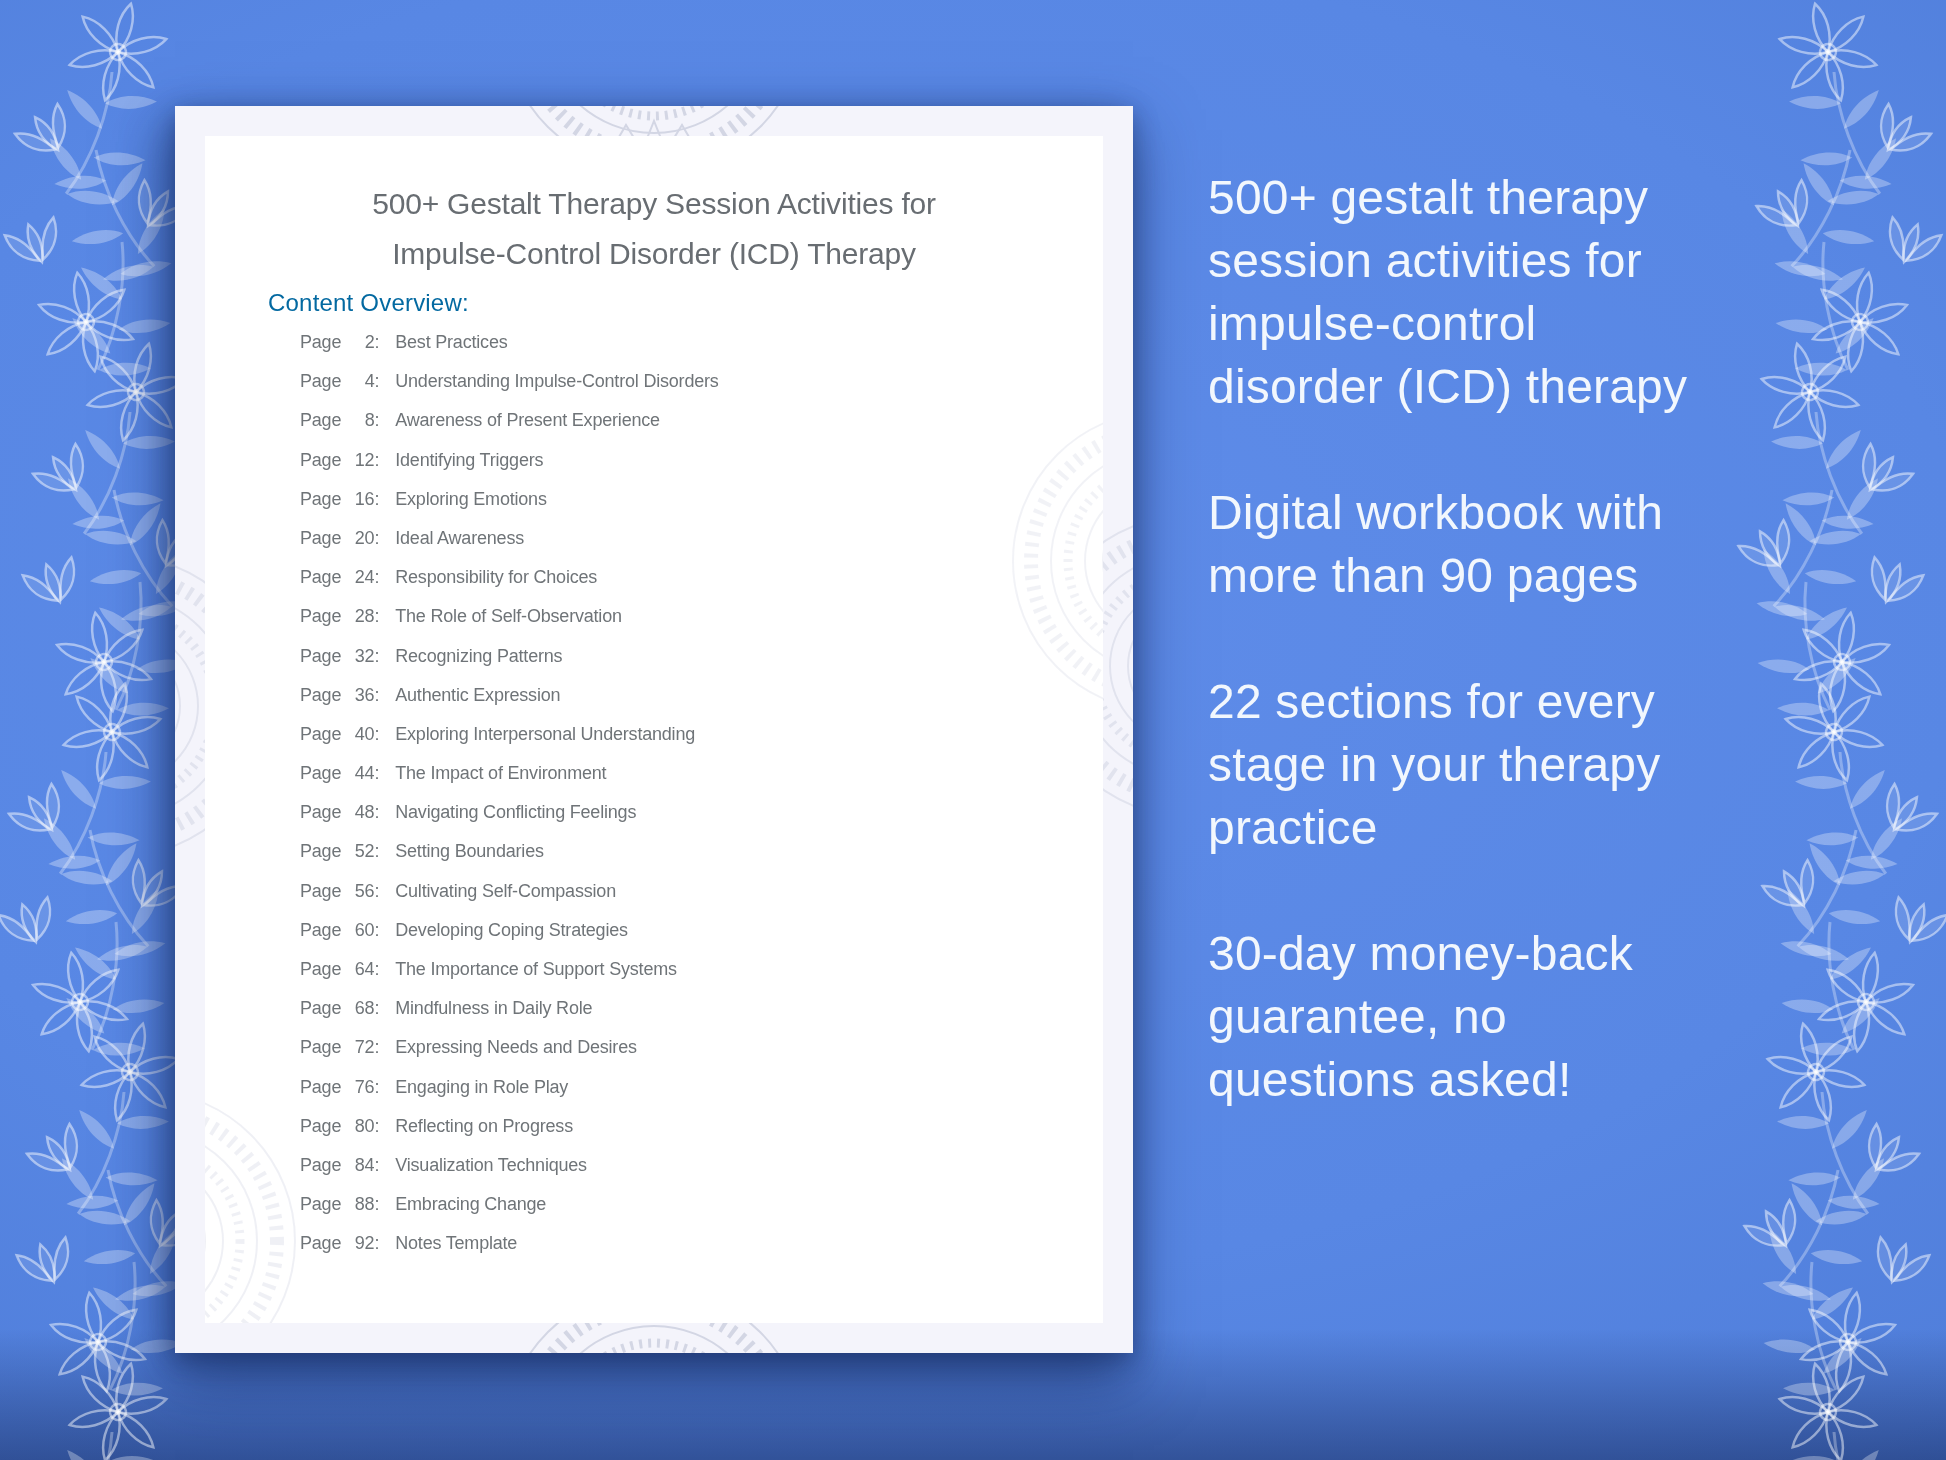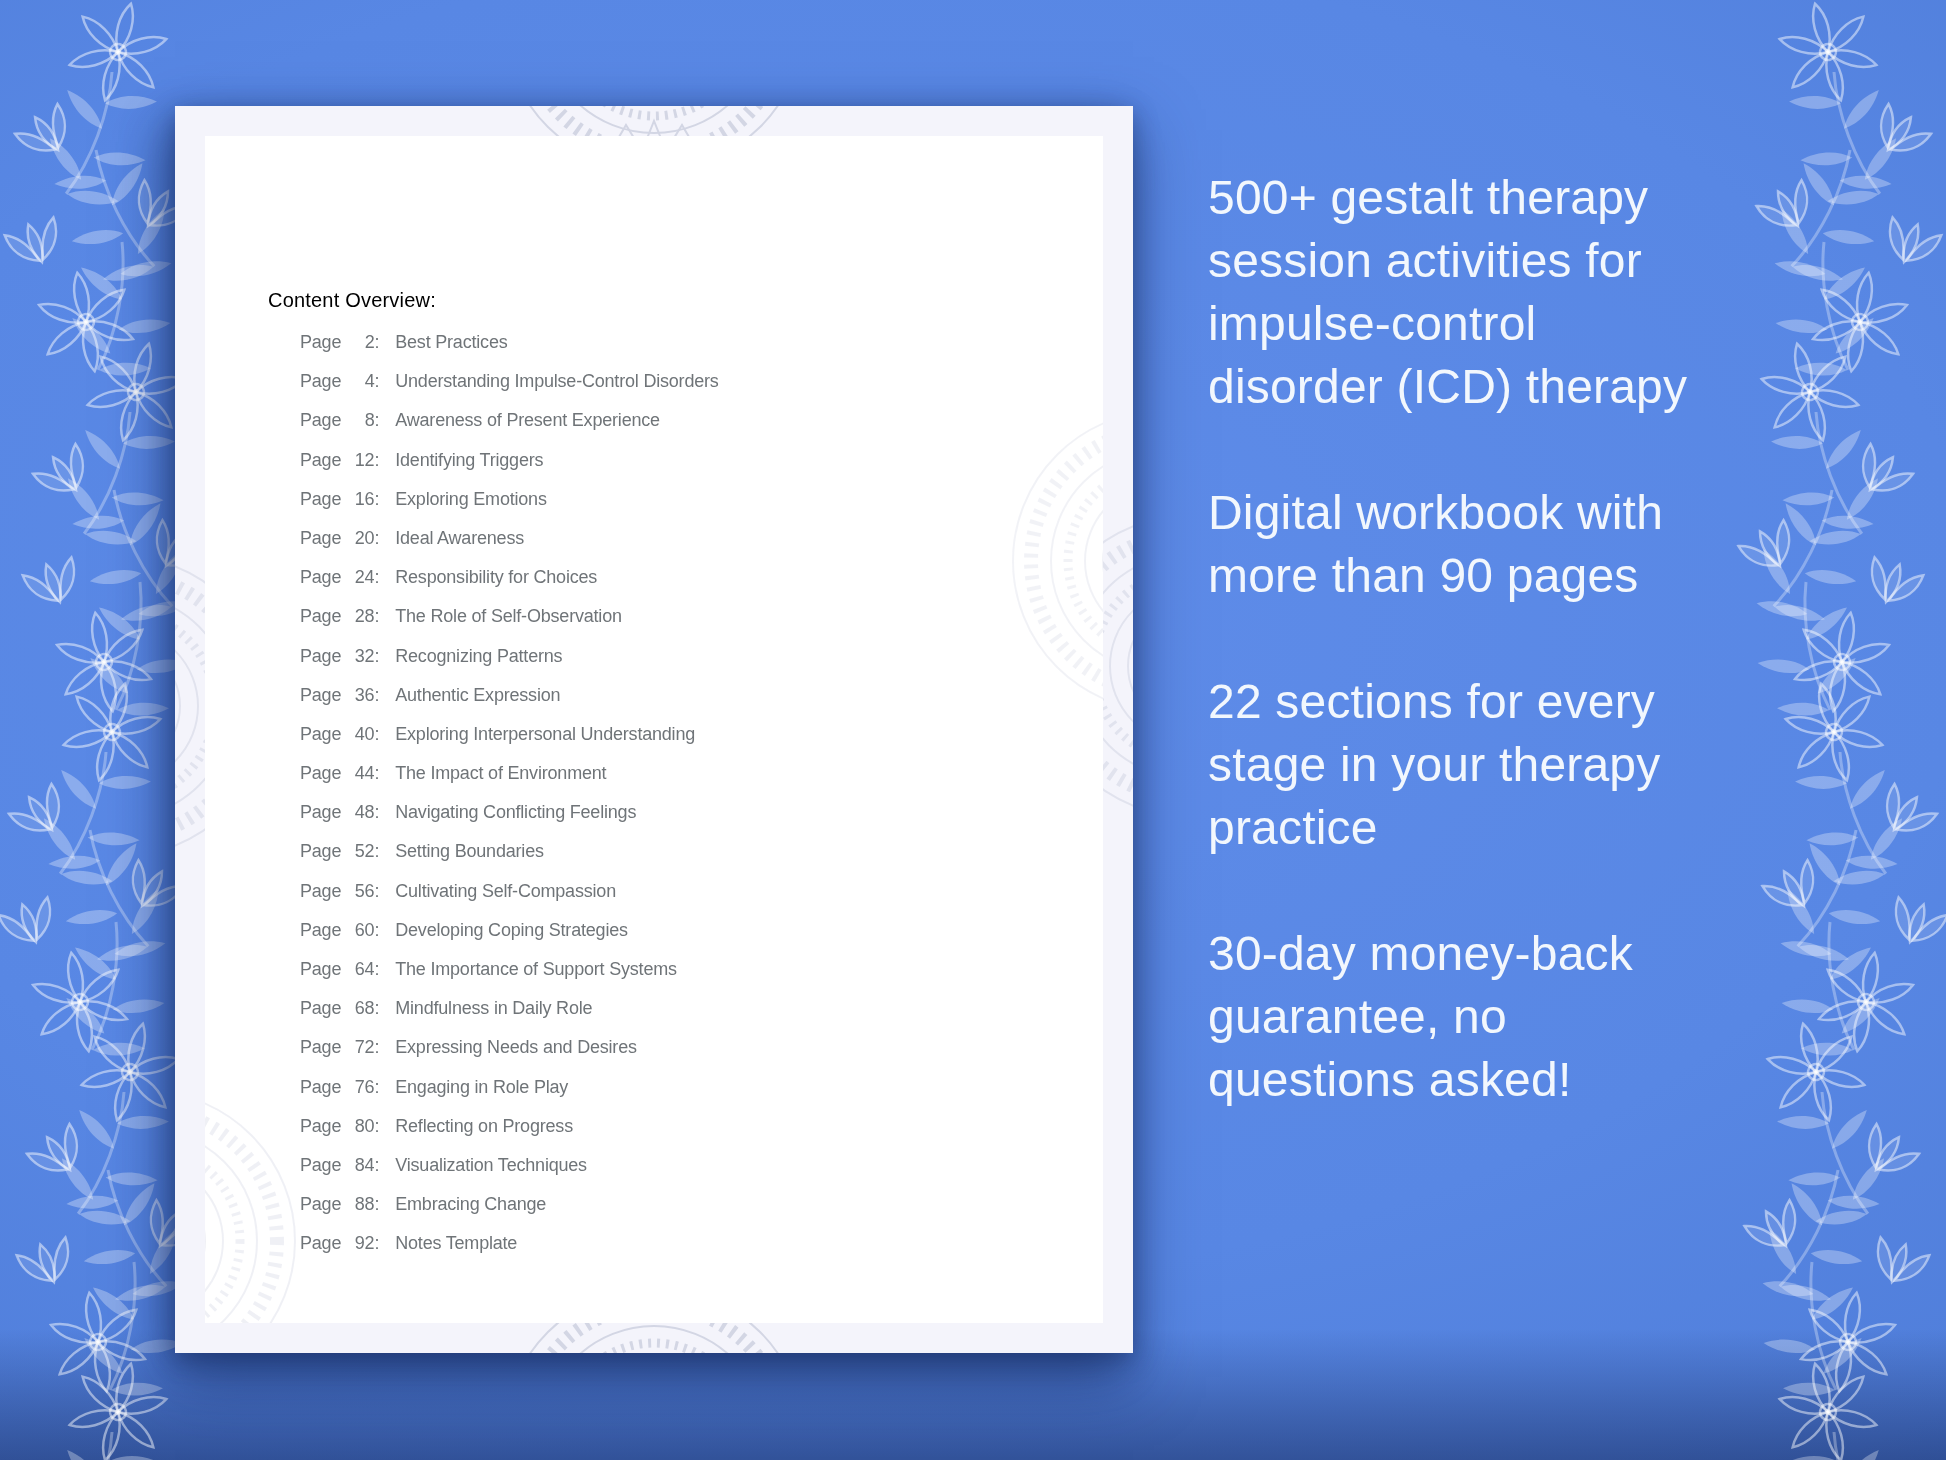--- a/index.html
+++ b/index.html
@@ -31,21 +31,21 @@
   }
   .page .mandala { z-index:0; }
 
   .doc-title {
     position:absolute; z-index:1; left:0; width:100%; top:43px; margin:0;
     text-align:center; font-size:30px; line-height:50px; font-weight:400;
     letter-spacing:-0.2px; color:#686d72; white-space:pre-line;
   }
   .toc-heading {
     position:absolute; z-index:1; left:63px; top:153px;
-    font-size:20px; letter-spacing:.2px; color:#000000;
+    font-size:24px; letter-spacing:.2px; color:#0369a1;
   }
   .toc { position:absolute; z-index:1; left:95px; top:196px; font-size:18px; color:#6f7478; letter-spacing:-0.2px; }
   .toc-row { display:flex; align-items:baseline; height:39.2px; }
   .toc-num { width:38px; text-align:right; }
   .toc-item-title { margin-left:16px; }
 
   
   .marketing {
     position:absolute; left:1208px; top:166px; width:600px;
     color:#f2f7fd; font-size:48px; line-height:63px; letter-spacing:.2px;
@@ -135,20 +135,22 @@
       </svg>
 
     <div class="page">
       <svg class="mandala" style="left:-230px; top:935px;" width="340" height="340" viewBox="-170 -170 340 340">
           <use href="#mandala" opacity="0.35"></use>
         </svg>
       <svg class="mandala" style="left:788px; top:255px;" width="340" height="340" viewBox="-170 -170 340 340">
           <use href="#mandala" opacity="0.30"></use>
         </svg>
 
+      <h1 class="doc-title">500+ Gestalt Therapy Session Activities for
+Impulse-Control Disorder (ICD) Therapy</h1>
       <div class="toc-heading">Content Overview:</div>
 
       <div class="toc" id="toc-list">
         <div class="toc-row">
           <span class="toc-page-label">Page</span>
           <span class="toc-num">2:</span>
           <span class="toc-item-title">Best Practices</span>
         </div>
 
         <div class="toc-row">

